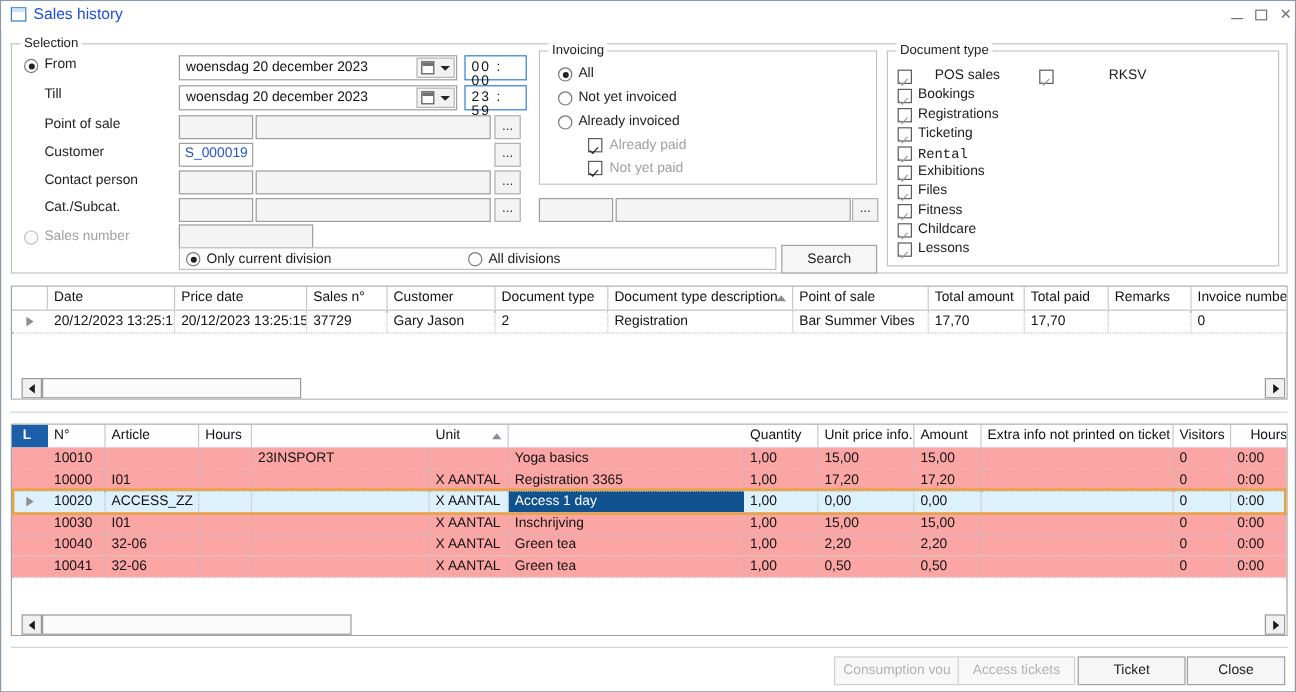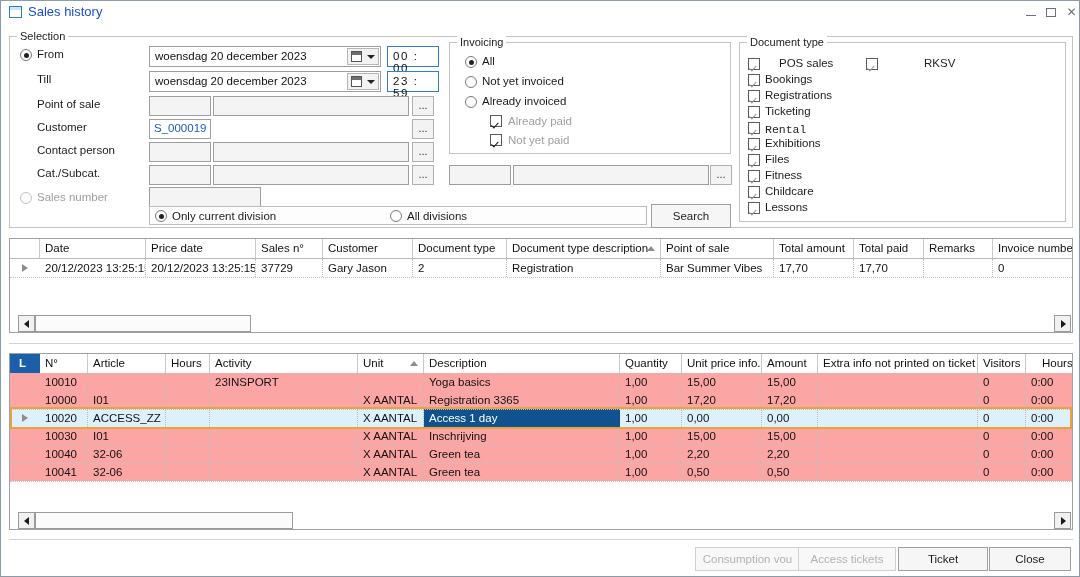--- a/index.html
+++ b/index.html
@@ -314,24 +314,22 @@
 
   <div class="hr" style="left:8px;top:342px;width:1064px;"></div>
 
   <div class="gridwrap" style="left:8px;top:352px;width:1064px;height:177px;">
 
     <div class="ghead">
       <span class="hcell lcol" style="left:0;width:30px;padding-left:9px;">L</span>
       <span class="hcell" style="left:30px;width:48px;">N°</span>
       <span class="hcell" style="left:78px;width:78px;">Article</span>
       <span class="hcell" style="left:156px;width:44px;">Hours</span>
-      <span class="hcell" style="left:200px;width:148px;">Activity</span>
       <span class="hcell" style="left:348px;width:66px;">Unit</span>
       <span class="sortasc" style="left:400px;"></span>
-      <span class="hcell" style="left:414px;width:196px;">Description</span>
       <span class="hcell" style="left:610px;width:62px;">Quantity</span>
       <span class="hcell" style="left:672px;width:80px;">Unit price info.</span>
       <span class="hcell" style="left:752px;width:56px;">Amount</span>
       <span class="hcell" style="left:808px;width:160px;">Extra info not printed on ticket</span>
       <span class="hcell" style="left:968px;width:48px;">Visitors</span>
       <span class="hcell nosep" style="left:1016px;width:46px;margin-left:11px;">Hours</span>
     </div>
 
     <div class="grow alt" style="top:19px;">
       <span class="gcell" style="left:30px;width:48px;">10010</span>

